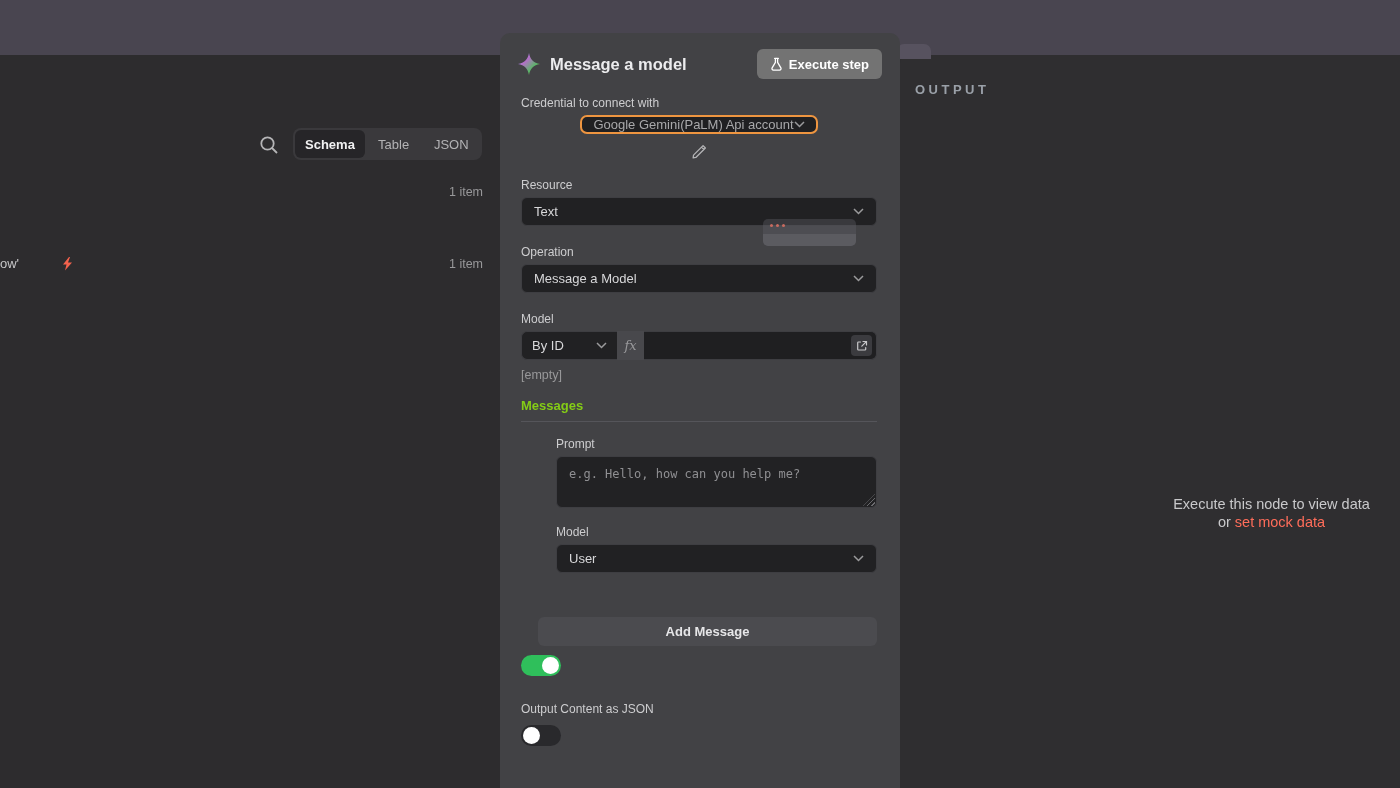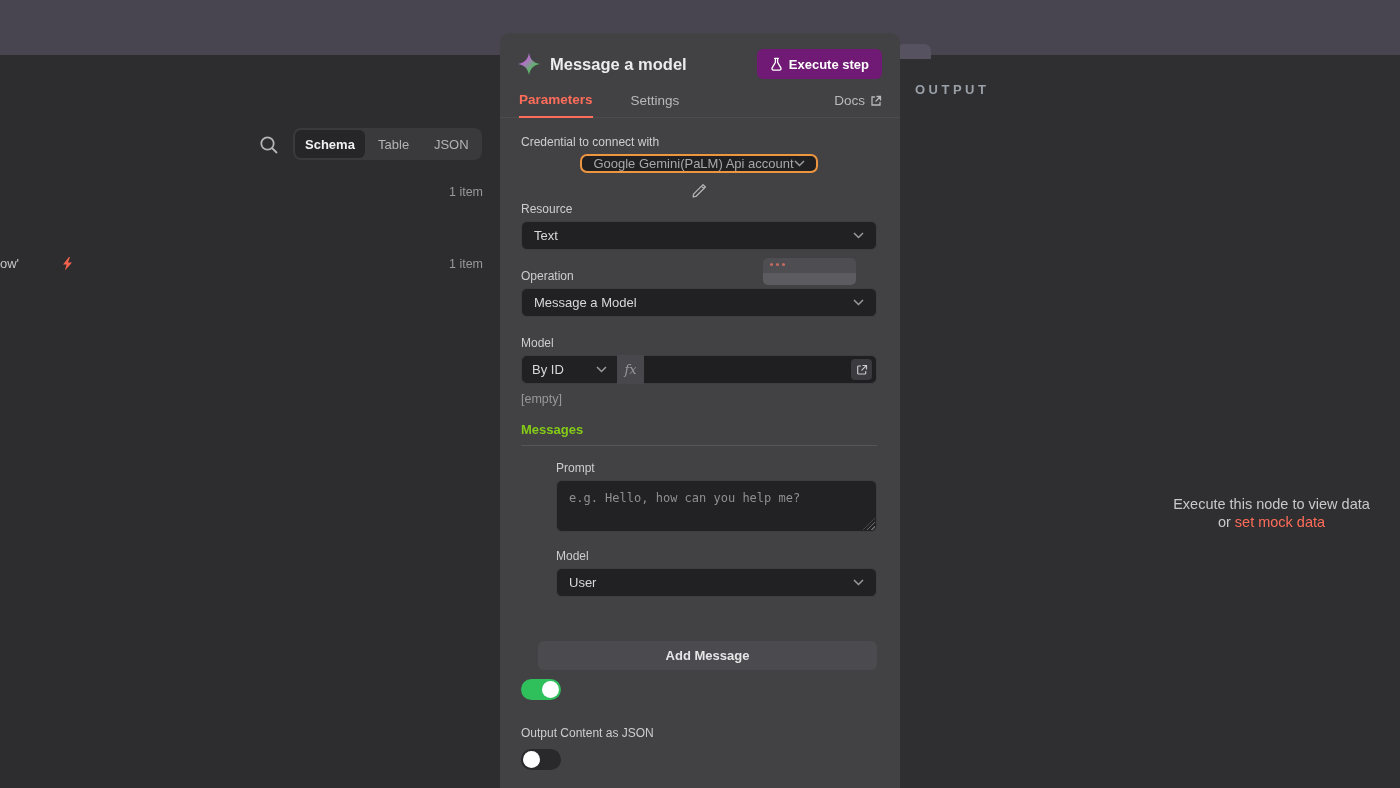--- a/index.html
+++ b/index.html
@@ -34,21 +34,21 @@
                   letter-spacing:3.5px; color:#9aa0a8; }
   .empty-state { position:absolute; left:259px; top:440px; width:225px; text-align:center;
                  font-size:14.5px; color:#c9c9cb; line-height:18px; }
   .empty-state .link { color:#ff6d5a; cursor:pointer; }
 
   
   .modal { position:absolute; left:500px; top:33px; width:400px; height:755px;
            background:#424245; border-radius:10px 10px 0 0; z-index:5; }
   .modal-head { display:flex; align-items:center; padding:16px 18px 0 18px; }
   .head-title { margin-left:10px; font-size:16.5px; font-weight:bold; color:#ececee; }
-  .execute-btn { margin-left:auto; background:#701a75; color:#fff; border:none;
+  .execute-btn { margin-left:auto; background:#737373; color:#fff; border:none;
                  font-family:inherit; font-size:13px; font-weight:bold; border-radius:6px;
                  height:30px; padding:0 13px; display:flex; align-items:center; gap:6px; cursor:pointer; }
   .tabbar { display:flex; align-items:flex-end; gap:38px; padding:13px 18px 0 19px;
             border-bottom:1px solid #4c4c50; }
   .tab { font-size:13.5px; padding-bottom:9px; cursor:pointer; }
   .tab.active { color:#ff6d5a; font-weight:bold; border-bottom:2px solid #ff6d5a; margin-bottom:-1px; }
   .tab.plain { color:#b9b9bb; }
   .docs-link { margin-left:auto; color:#b9b9bb; font-size:13.5px; padding-bottom:9px;
                display:flex; align-items:center; gap:5px; cursor:pointer; }
 
@@ -66,21 +66,21 @@
   .cred-select .chev { margin-left:auto; display:inline-flex; }
   .pencil-btn { width:18px; height:18px; cursor:pointer; display:inline-flex; }
 
   .ghost-tip { position:absolute; left:263px; top:140px; width:93px; height:27px;
                background:rgba(98,98,104,.38); border-radius:5px; z-index:4; overflow:hidden; }
   .ghost-tip .dots { position:absolute; left:7px; top:5px; display:flex; gap:3px; }
   .ghost-tip .dots i { width:3px; height:3px; border-radius:50%; background:#c76b60; }
   .ghost-tip .strip { position:absolute; left:0; bottom:0; width:100%; height:12px;
                       background:rgba(116,116,122,.38); }
 
-  .mt-group { margin-top:2px; }
+  .mt-group { margin-top:17px; }
   .model-row { display:flex; height:29px; }
   .model-mode { width:96px; background:#212123; border:1px solid #3e3e42; border-right:none;
                 border-radius:6px 0 0 6px; display:flex; align-items:center; padding:0 10px;
                 font-size:13px; color:#d8d8da; cursor:pointer; }
   .model-mode .chev { margin-left:auto; display:inline-flex; }
   .fx-btn { width:27px; background:#48484c; display:flex; align-items:center; justify-content:center;
             font-family:"DejaVu Serif", serif; font-style:italic; font-size:13px; color:#98989b;
             cursor:pointer; }
   .model-input { flex:1; background:#1f1f21; border:1px solid #3e3e42; border-left:none;
                  border-radius:0 6px 6px 0; position:relative; }
@@ -170,32 +170,20 @@
     <button class="execute-btn">
       <span style="display:inline-flex">
         <svg width="13" height="14" viewBox="0 0 14 15" fill="none" stroke="#fff" stroke-width="1.4" stroke-linecap="round" stroke-linejoin="round">
           <path d="M5 1.5h4 M5.8 1.5v4.2L2.3 11.6a1.6 1.6 0 0 0 1.4 2.4h6.6a1.6 1.6 0 0 0 1.4-2.4L8.2 5.7V1.5"></path>
         </svg>
       </span>
       <span>Execute step</span>
     </button>
   </div>
 
-  <div class="tabbar">
-    <span class="tab active">Parameters</span>
-    <span class="tab plain">Settings</span>
-    <span class="docs-link">
-      <span>Docs</span>
-      <span style="display:inline-flex">
-        <svg width="12" height="12" viewBox="0 0 12 12" fill="none" stroke="#b9b9bb" stroke-width="1.3" stroke-linecap="round">
-          <path d="M4.5 2H2v8h8V7.5 M7 1.5h3.5V5 M10.5 1.5 6 6"></path>
-        </svg>
-      </span>
-    </span>
-  </div>
 
   <div class="modal-body">
 
     <div class="ghost-tip">
       <span class="dots">
           <i></i>
           <i></i>
           <i></i>
         </span>
       <span class="strip"></span>

